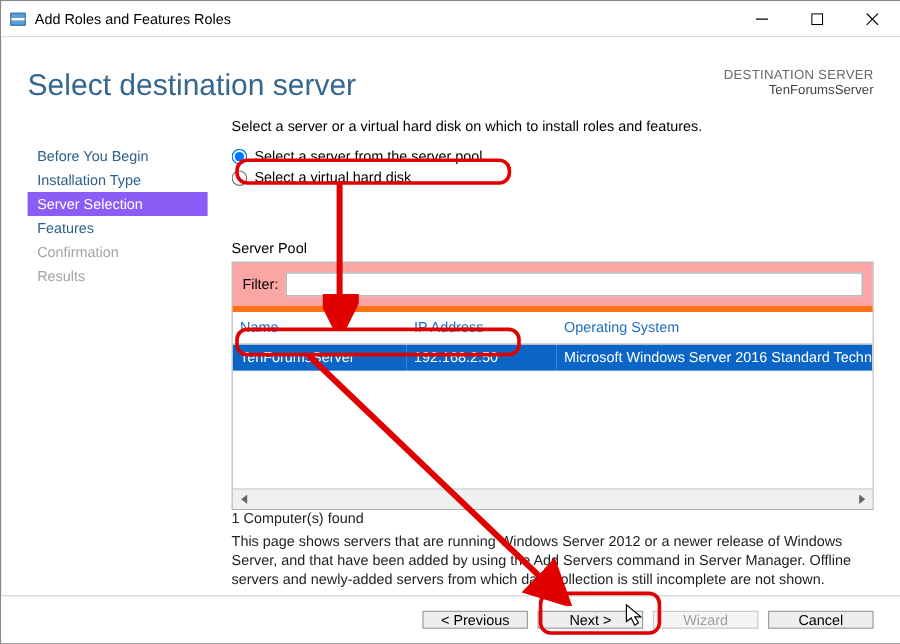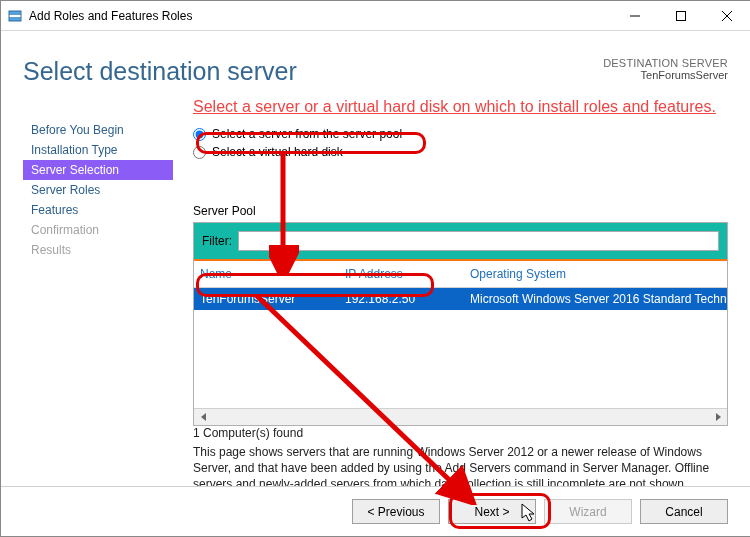--- a/index.html
+++ b/index.html
@@ -68,42 +68,42 @@
   .step {
     font-size: 12px;
     padding: 3px 8px;
     color: #2d5f8b;
     cursor: pointer;
   }
   .step.active { background: #8b5cf6; color: #fff; }
   .step.disabled { color: #a3a3a3; cursor: default; }
 
   .content { flex: 1; display: flex; flex-direction: column; }
-  .intro { font-size: 16px; color: #ef4444; margin-bottom: 10px; text-decoration: underline; }
+  .intro { font-size: 12px; color: #000000; margin-bottom: 10px; }
   .radio-row {
     display: flex;
     align-items: center;
     padding: 1px 0 3px 0;
     font-size: 12px;
   }
   .radio-row input { margin: 0 6px 0 0; }
 
   .pool-section { position: relative; margin-top: 12px; }
   .pool-label { font-size: 12px; margin-bottom: 4px; margin-top: 30px; }
   .pool-box {
     border: 1px solid #b0b0b0;
     background: #fff;
   }
   .filter-bar {
     display: flex;
     align-items: center;
     padding: 8px;
     gap: 6px;
-    background: #14b8a6;
-    border-bottom: 2px solid #f97316;
+    background: #fca5a5;
+    border-bottom: 5px solid #f97316;
   }
   .filter-bar label { font-size: 12px; }
   .filter-bar input {
     flex: 1;
     border: 1px solid #aaa;
     height: 20px;
     padding: 0 4px;
     font-size: 12px;
   }
   .table { width: 100%; border-collapse: collapse; font-size: 12px; table-layout: fixed; }
@@ -156,21 +156,21 @@
     left: 0; right: 0; bottom: 0;
     border-top: 1px solid #d0d0d0;
     padding: 12px 22px;
     display: flex;
     justify-content: flex-end;
     gap: 8px;
     background: #fff;
   }
   .btn {
     min-width: 88px;
-    height: 25px;
+    height: 15px;
     font-size: 12px;
     background: #eeeeee;
     border: 1px solid #a0a0a0;
     padding: 0 12px;
     cursor: pointer;
   }
   .btn:disabled {
     color: #a0a0a0;
     border-color: #cbcbcb;
     background: #f4f4f4;
@@ -232,21 +232,20 @@
     <span class="val">TenForumsServer</span>
   </div>
 </div>
 
 <div class="body">
 
   <div class="steps">
     <div class="step">Before You Begin</div>
     <div class="step">Installation Type</div>
     <div class="step active">Server Selection</div>
-    <div class="step">Server Roles</div>
     <div class="step">Features</div>
     <div class="step disabled">Confirmation</div>
     <div class="step disabled">Results</div>
   </div>
 
   <div class="content">
 
     <div class="intro">Select a server or a virtual hard disk on which to install roles and features.</div>
 
     <label class="radio-row">

